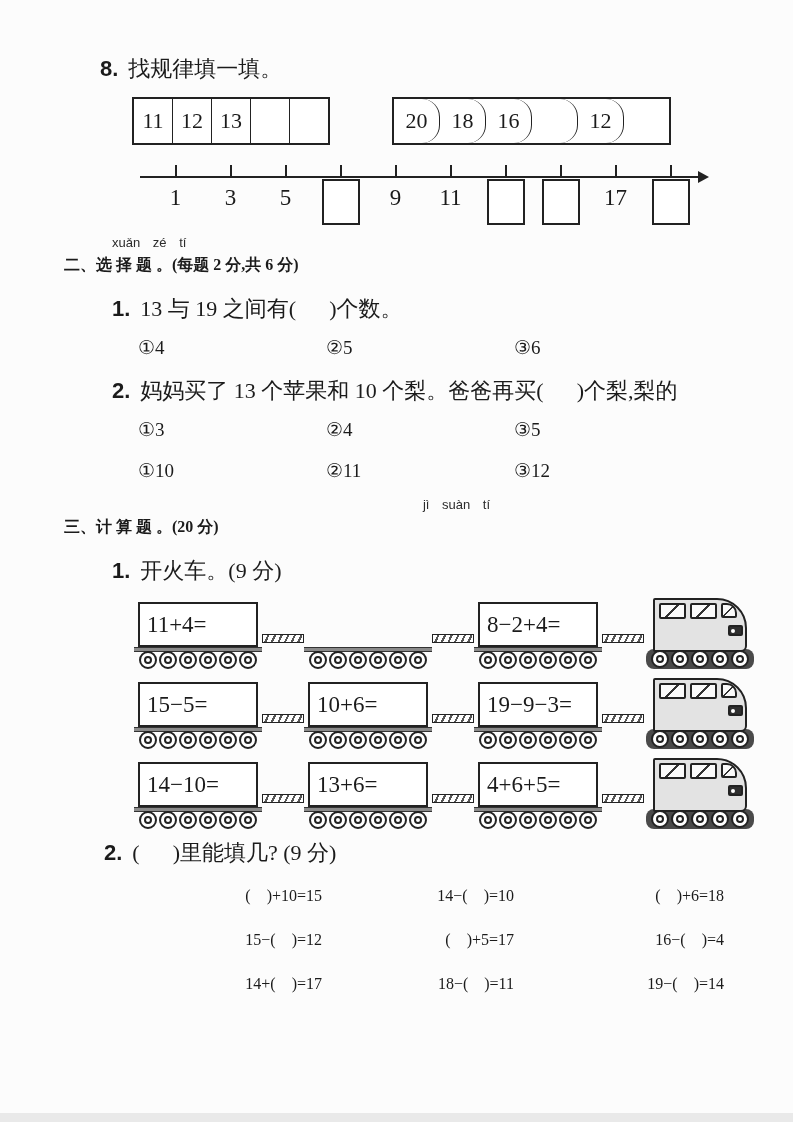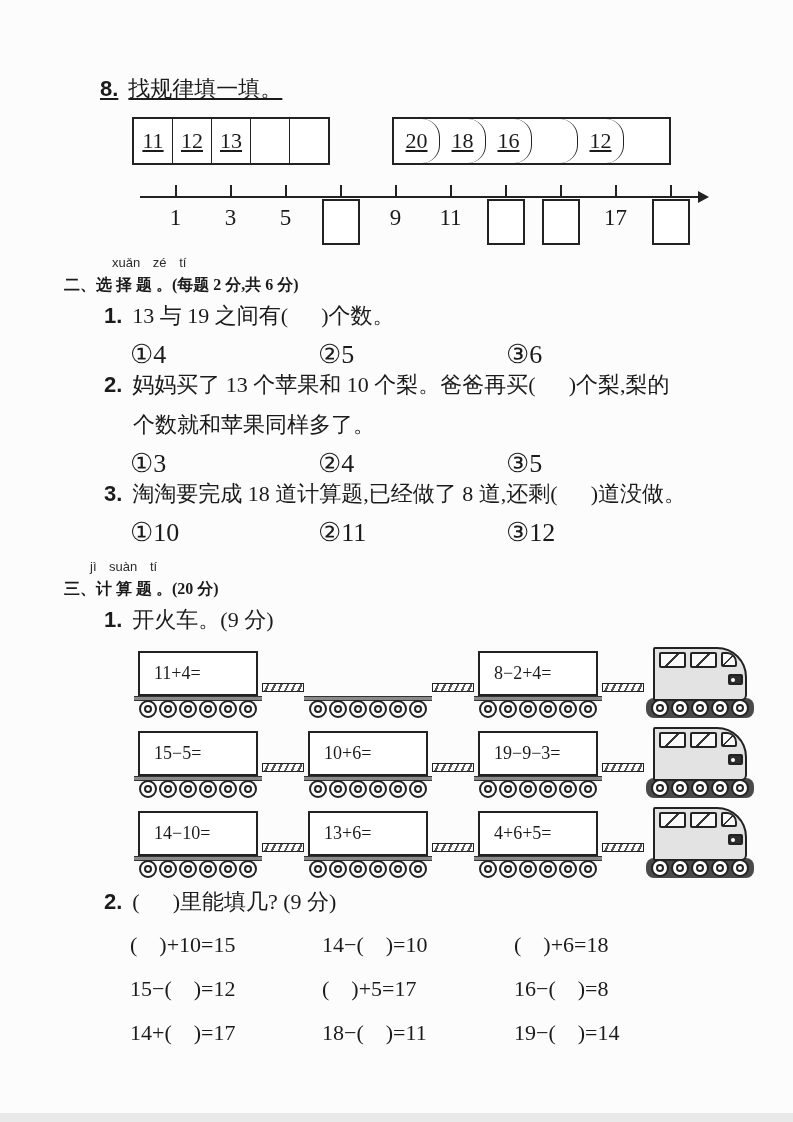--- a/index.html
+++ b/index.html
@@ -6,21 +6,21 @@
   .page {
     position:relative; width:793px; height:1122px; margin:0 auto;
     background:#fcfcfc; color:#1b1b1b; overflow:hidden;
     font-family:"Liberation Serif", serif;
   }
   .pre { white-space:pre; }
   .qnum { font-family:"Liberation Sans", sans-serif; font-weight:bold; margin-right:10px; font-size:22px; }
   .qline { font-size:22px; line-height:32px; }
 
   
-  .q8 { padding-top:73px;text-decoration:underline; }
+  .q8 { padding-top:53px; }
   .q8 .qline { margin-left:100px; }
   .tables-row { display:flex; margin:12px 0 0 132px; gap:62px; align-items:flex-start; }
   .seq-table { display:flex; border:2px solid #222; background:#fff; }
   .seq-table .cell {
     width:38px; height:44px; border-right:1.5px solid #222;
     display:flex; align-items:center; justify-content:center; font-size:22px;
   }
   .seq-table.t2 .cell { width:45px;border-radius:18px; }
   .seq-table .cell:last-child { border-right:none; }
 
@@ -37,37 +37,37 @@
   .nl-box { margin-top:3px; width:34px; height:42px; border:2px solid #222; background:#fff; }
 
   
   .pinyin {
     font-family:"Liberation Sans", sans-serif; font-size:13px; color:#2b2b2b;
     word-spacing:9px; line-height:15px;
   }
   .sec-heading { font-size:16px; font-weight:bold; line-height:30px; margin:0; white-space:pre; }
   .sec2 .pinyin { margin:10px 0 0 112px; }
   .sec2 .sec-heading { margin-left:64px; }
-  .sec3 .pinyin { margin:12px 0 0 90px; }
+  .sec3 .pinyin { margin:12px 0 0 120px;text-align:center; }
   .sec3 .sec-heading { margin-left:64px; }
 
   
-  .q { margin-top:0; }
+  .q { margin-top:13px;padding-left:8px; }
   .q .qline { margin-left:104px; }
   .q .cont { margin-left:133px; margin-top:8px; }
-  .opts { display:flex; margin:9px 0 0 130px; font-size:26px; line-height:28px; }
+  .opts { display:flex; margin:9px 0 0 130px; font-size:19px; line-height:28px; }
   .opts span { width:188px; }
 
   
   .trains { margin:10px 0 0 134px; }
   .train-row { display:flex; align-items:flex-end; margin-bottom:8px; height:72px; }
   .car { display:flex; flex-direction:column; align-items:center; }
   .car-box {
     box-sizing:border-box; width:120px; height:45px; border:2px solid #222; background:#fff;
-    display:flex; align-items:center; padding-left:14px; font-size:18px;
+    display:flex; align-items:center; padding-left:7px; font-size:23px;
   }
   .car-chassis { width:128px; height:5px; background:#8a8a8a; border-top:1px solid #333; border-bottom:1px solid #333; box-sizing:border-box; }
   .wheels { display:flex; margin-top:-1px; }
   .wheel {
     box-sizing:border-box; width:18px; height:18px; border:2px solid #222; border-radius:50%;
     background:#fff; position:relative; margin:0 1px;
   }
   .wheel::after {
     content:""; position:absolute; left:3px; top:3px; width:8px; height:8px;
     border:2px solid #222; border-radius:50%; box-sizing:border-box;
@@ -97,21 +97,21 @@
   .light::after { content:""; position:absolute; left:1px; top:2px; width:4px; height:4px; background:#fff; border-radius:50%; }
   .loco-wheels {
     display:flex; align-items:center; background:#4a4a4a; border-radius:8px;
     padding:1px 4px; margin-top:-3px;
   }
 
   
   .eq-head { margin-left:104px; margin-top:2px; }
   .eq-grid {
     display:grid; grid-template-columns:192px 192px 210px;
-    row-gap:18px; margin:14px 0 0 130px; font-size:22px; line-height:26px;
+    row-gap:18px; margin:14px 0 0 130px; font-size:16px; line-height:26px;text-align:right;
   }
 
   .footer-strip { position:absolute; left:0; bottom:0; width:100%; height:9px; background:#e9e9e9; }
 </style>
 </head>
 <body>
 
 <div class="page">
 
   <section class="q8">
@@ -193,30 +193,28 @@
       <div class="qline"><span class="qnum">1.</span><span class="pre">13 与 19 之间有(      )个数。</span></div>
       <div class="opts">
         <span>①4</span>
         <span>②5</span>
         <span>③6</span>
       </div>
     </div>
 
     <div class="q">
       <div class="qline"><span class="qnum">2.</span><span class="pre">妈妈买了 13 个苹果和 10 个梨。爸爸再买(      )个梨,梨的</span></div>
-      <div class="qline cont pre">个数就和苹果同样多了。</div>
       <div class="opts">
         <span>①3</span>
         <span>②4</span>
         <span>③5</span>
       </div>
     </div>
 
     <div class="q">
-      <div class="qline"><span class="qnum">3.</span><span class="pre">淘淘要完成 18 道计算题,已经做了 8 道,还剩(      )道没做。</span></div>
       <div class="opts">
         <span>①10</span>
         <span>②11</span>
         <span>③12</span>
       </div>
     </div>
   </section>
 
   <section class="sec3">
     <div class="pinyin">jì suàn tí</div>
@@ -403,21 +401,21 @@
     <div class="qline eq-head">
       <span class="qnum">2.</span><span class="pre">(      )里能填几? (9 分)</span>
     </div>
 
     <div class="eq-grid">
       <span class="pre">(    )+10=15</span>
       <span class="pre">14−(    )=10</span>
       <span class="pre">(    )+6=18</span>
       <span class="pre">15−(    )=12</span>
       <span class="pre">(    )+5=17</span>
-      <span class="pre">16−(    )=8</span>
+      <span class="pre">16−(    )=4</span>
       <span class="pre">14+(    )=17</span>
       <span class="pre">18−(    )=11</span>
       <span class="pre">19−(    )=14</span>
     </div>
   </section>
 
   <div class="footer-strip"></div>
 </div>
 
 </body></html>

